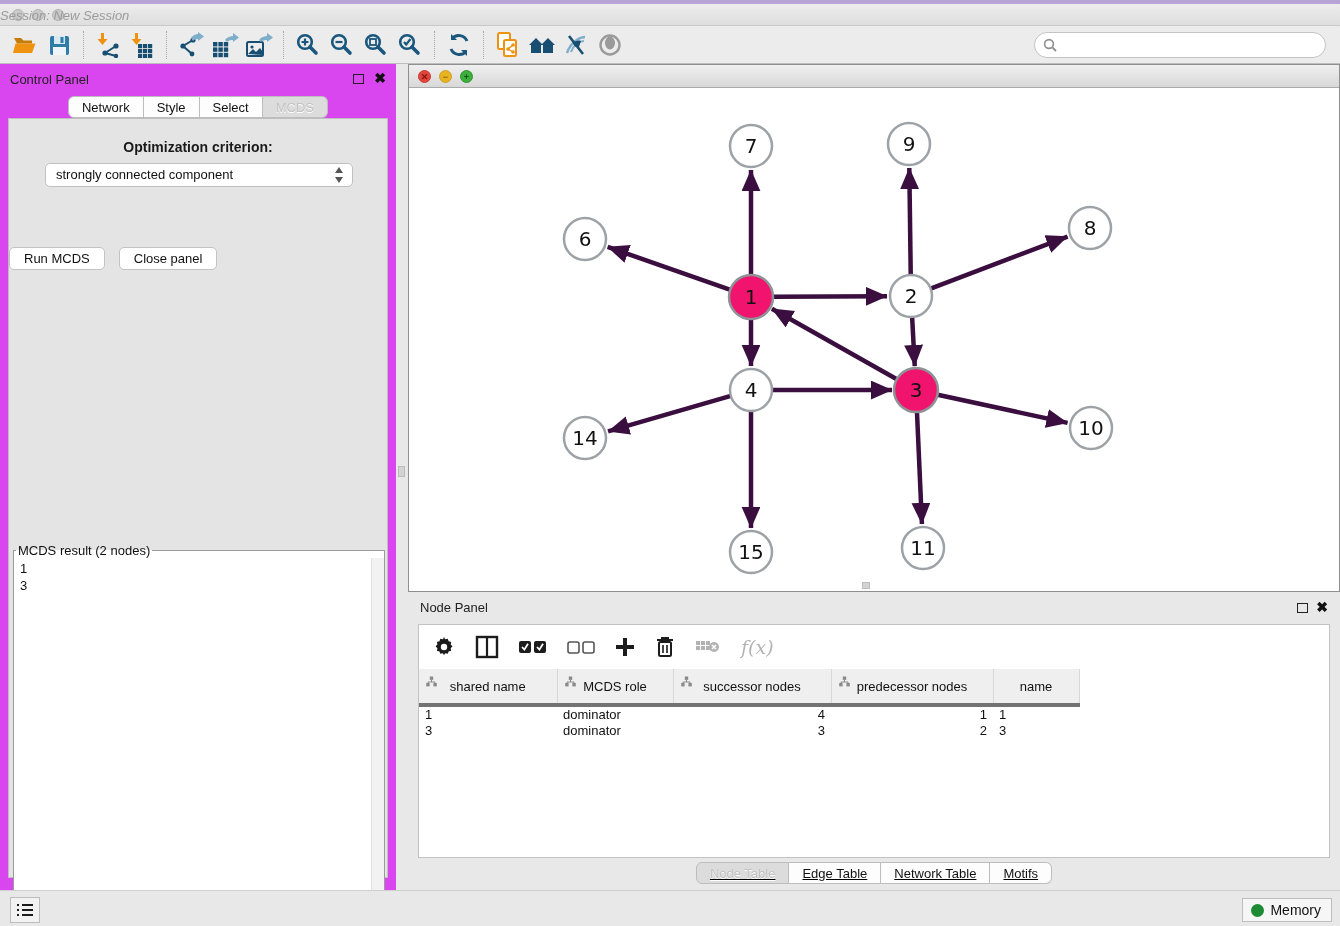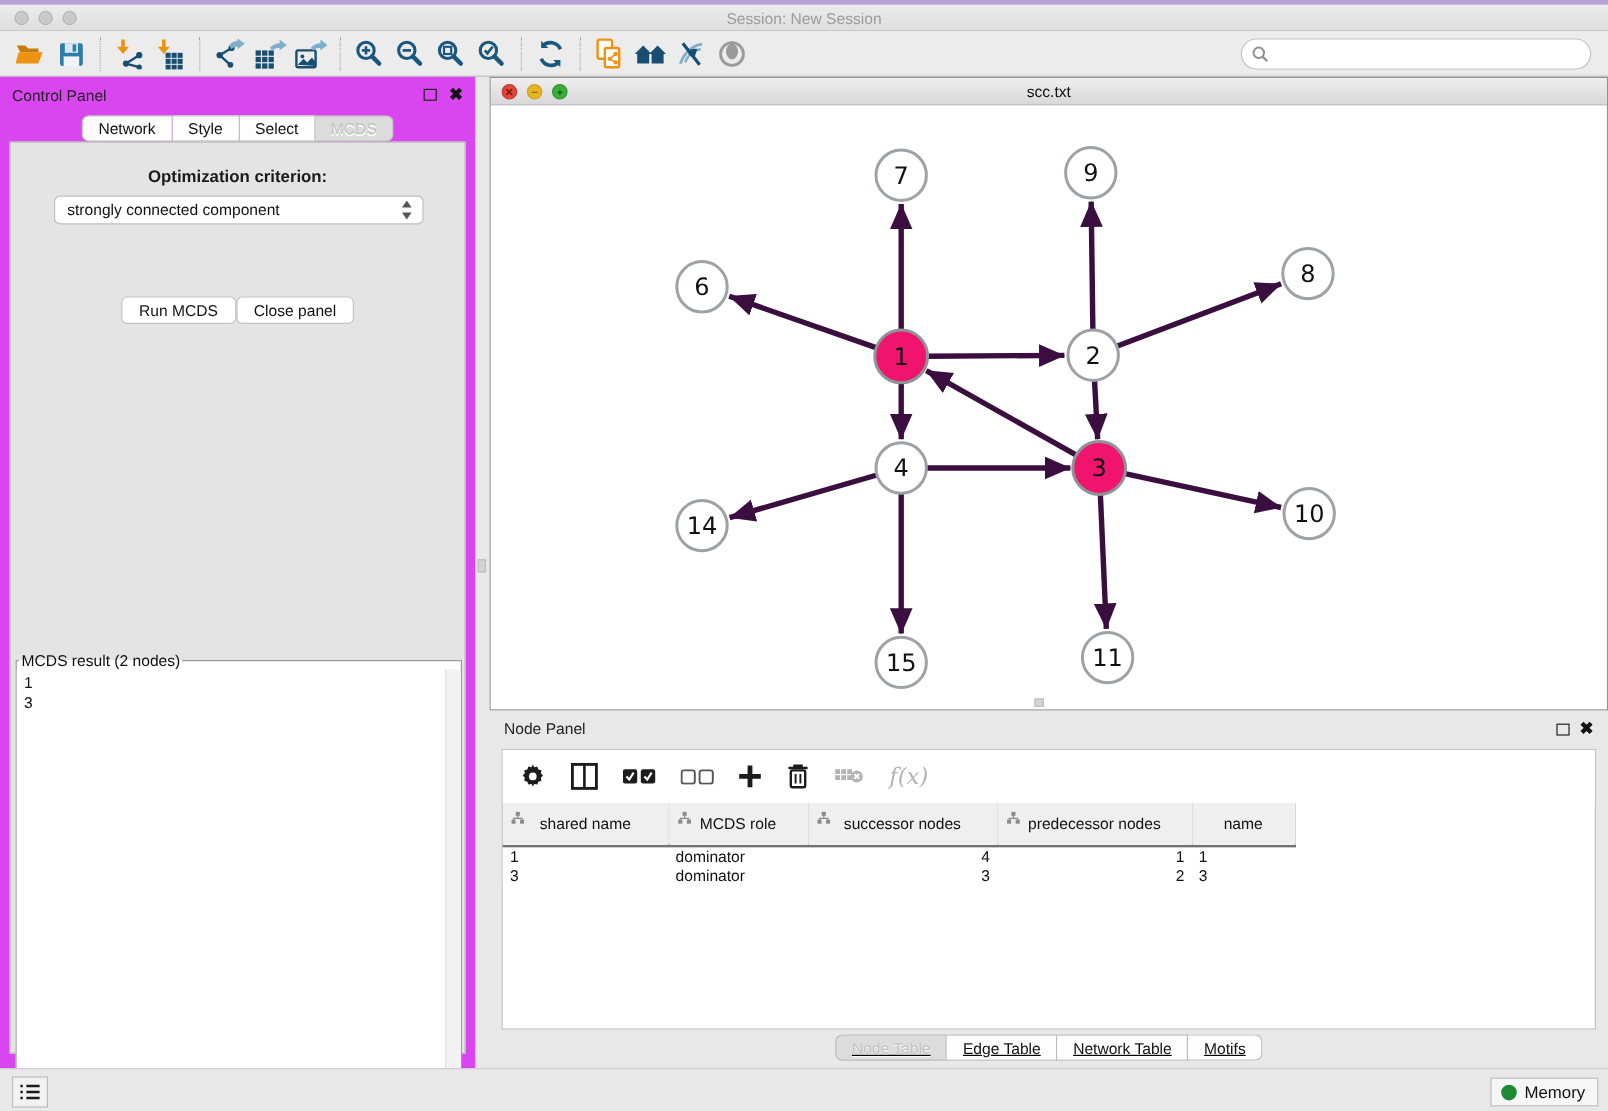--- a/index.html
+++ b/index.html
@@ -5,21 +5,21 @@
   * { margin:0; padding:0; box-sizing:border-box; }
   html,body { width:1340px; height:926px; }
   body { font-family:"Liberation Sans", sans-serif; background:#e8e8e8; position:relative; overflow:hidden; }
   .screen { position:absolute; inset:0; width:1340px; height:926px; background:#e8e8e8; }
 
   
   .desktop-strip { position:absolute; left:0; top:0; width:100%; height:4px; background:#b7a3d6; }
   .titlebar { position:absolute; left:0; top:4px; width:100%; height:22px; background:linear-gradient(#ececec,#dedede); border-bottom:1px solid #c9c9c9; }
   .traffic { position:absolute; top:5px; width:12px; height:12px; border-radius:50%; background:#c9c9c9; border:1px solid #b5b5b5; }
   .titlebar .t1{left:12px} .titlebar .t2{left:32px} .titlebar .t3{left:52px}
-  .title-text { position:absolute; left:0; right:0; top:4px; text-align:center; font-size:13px; color:#9b9b9b; }
+  .title-text { position:absolute; left:0; right:0; top:4px; text-align:left; font-size:13px; color:#9b9b9b;font-style:italic; }
 
   
   .toolbar { position:absolute; left:0; top:26px; width:100%; height:38px; background:#ececec; border-bottom:1px solid #bdbdbd; display:flex; align-items:center; padding:0 8px; }
   .tb-btn { width:34px; height:30px; display:flex; align-items:center; justify-content:center; flex:0 0 auto; }
   .tb-sep { width:1px; height:28px; border-left:1px dotted #a8a8a8; margin:0 7px; flex:0 0 auto; }
   .tb-spacer { flex:1; }
   .searchbox { position:relative; width:292px; height:26px; margin-right:6px; flex:0 0 auto; }
   .searchbox input { width:100%; height:100%; border:1px solid #c4c4c4; border-radius:13px; background:#fff; padding:0 10px 0 30px; font-size:13px; color:#333; outline:none; }
   .searchbox svg { position:absolute; left:9px; top:6px; }
 
@@ -39,21 +39,21 @@
   .tab.last { border-radius:0 6px 6px 0; }
   .tab.active { background:#dcdcdc; color:#c2c2c2; text-shadow:0 1px 0 #fff; }
 
   .cp-body { position:absolute; left:8px; top:54px; width:380px; height:760px; background:#e4e4e4; border:1px solid #bebebe; }
   .opt-label { position:absolute; left:0; width:100%; top:20px; text-align:center; font-size:14px; font-weight:bold; color:#1a1a1a; }
   .criterion { position:absolute; left:36px; top:44px; width:308px; height:24px; background:#fff; border:1px solid #c0c0c0; border-radius:5px; font-size:13px; line-height:22px; padding-left:10px; color:#111; }
   .criterion .arrows { position:absolute; right:8px; top:3px; width:9px; height:18px; }
   .criterion .arrows i { display:block; width:0; height:0; border-left:4.5px solid transparent; border-right:4.5px solid transparent; }
   .criterion .arrows .up { border-bottom:6px solid #555; margin-bottom:4px; }
   .criterion .arrows .dn { border-top:6px solid #555; }
-  .cp-buttons { position:absolute; left:0; top:128px; width:100%; display:flex; justify-content:center; }
+  .cp-buttons { position:absolute; left:0; top:128px; width:100%; display:flex; gap:14px; }
   .push-btn { height:23px; padding:0 14px; background:#fff; border:1px solid #c3c3c3; border-radius:5px; font-size:13px; line-height:21px; color:#111; }
 
   fieldset.result-box { position:absolute; left:4px; top:424px; width:372px; height:382px; border:1px solid #9a9a9a; background:#fff; }
   fieldset.result-box legend { font-size:13px; color:#111; margin-left:2px; padding:0 2px; background:transparent; }
   .result-area { position:absolute; left:0; top:0; width:100%; height:100%; background:#fff; }
   .result-lines { padding:2px 6px; font-size:13px; color:#111; line-height:17px; white-space:pre-line; }
   .result-scroll { position:absolute; right:0; top:0; width:13px; height:100%; background:#f2f2f2; border-left:1px solid #e0e0e0; }
 
   
   .net-window { position:absolute; left:408px; top:64px; width:932px; height:528px; border:1px solid #8f8f8f; background:#fff; }
@@ -72,21 +72,21 @@
   .tp-header { position:absolute; left:0; top:0; width:100%; height:24px; }
   .tp-header .panel-title { left:12px; top:4px; }
   .tp-header .float-ico { right:32px; top:7px; }
   .tp-header .close-ico { right:12px; top:6px; }
   .tp-box { position:absolute; left:10px; top:28px; width:912px; height:234px; background:#fff; border:1px solid #c2c2c2; }
   .tp-toolbar { position:absolute; left:0; top:0; width:100%; height:44px; background:#fff; display:flex; align-items:center; padding-left:14px; gap:20px; }
   .tp-tool { display:flex; align-items:center; justify-content:center; }
   .fx-label { font-family:"DejaVu Serif", serif; font-style:italic; font-size:19px; color:#b3b3b3; }
 
   table.node-table { position:absolute; left:0; top:44px; border-collapse:collapse; table-layout:fixed; font-size:13px; }
-  table.node-table th { height:36px; background:#efefef; border-bottom:2px solid #737373; border-right:1px solid #d7d7d7; font-weight:normal; color:#111; position:relative; }
+  table.node-table th { height:36px; background:#efefef; border-bottom:4px solid #737373; border-right:1px solid #d7d7d7; font-weight:normal; color:#111; position:relative; }
   table.node-table th .hicon { position:absolute; left:7px; top:6px; }
   table.node-table td { height:16px; padding:0 6px; color:#111; background:#fff; }
   td.num-r { text-align:right; padding-right:14px; }
 
   .tp-tabs { position:absolute; left:0; top:266px; width:100%;text-decoration:underline; }
 
   
   .statusbar { position:absolute; left:0; top:890px; width:100%; height:36px; background:#e8e8e8; border-top:1px solid #cfcfcf; }
   .list-btn { position:absolute; left:10px; top:6px; width:30px; height:26px; background:#f2f2f2; border:1px solid #bdbdbd; display:flex; align-items:center; justify-content:center; }
   .memory-btn { position:absolute; right:8px; top:7px; height:24px; padding:0 10px 0 8px; background:#f6f6f6; border:1px solid #bdbdbd; display:flex; align-items:center; gap:6px; font-size:14px; color:#111; }
@@ -296,21 +296,20 @@
         </div>
       </fieldset>
     </div>
   </div>
 
   <div class="net-window">
     <div class="net-titlebar">
       <span class="tl red">✕</span>
       <span class="tl yellow">−</span>
       <span class="tl green">+</span>
-      <div class="net-title">scc.txt</div>
     </div>
     <div class="net-canvas">
       <svg width="930" height="503" viewBox="0 0 930 503">
         <defs>
           <marker id="arrowhead" markerUnits="strokeWidth" markerWidth="5.2" markerHeight="4.4" refX="4.7" refY="2.1" orient="auto">
             <path id="arrow-path" d="M0,0 L4.8,2.1 L0,4.2 Z" fill="#3a0e3e"></path>
           </marker>
         </defs>
       <line x1="342" y1="188" x2="342" y2="82" stroke="#3a0e3e" stroke-width="4.5" marker-end="url(#arrowhead)"></line>
           <line x1="322.1752536154717" y1="202.07328138371903" x2="198.65685301088945" y2="158.91624984717825" stroke="#3a0e3e" stroke-width="4.5" marker-end="url(#arrowhead)"></line>

